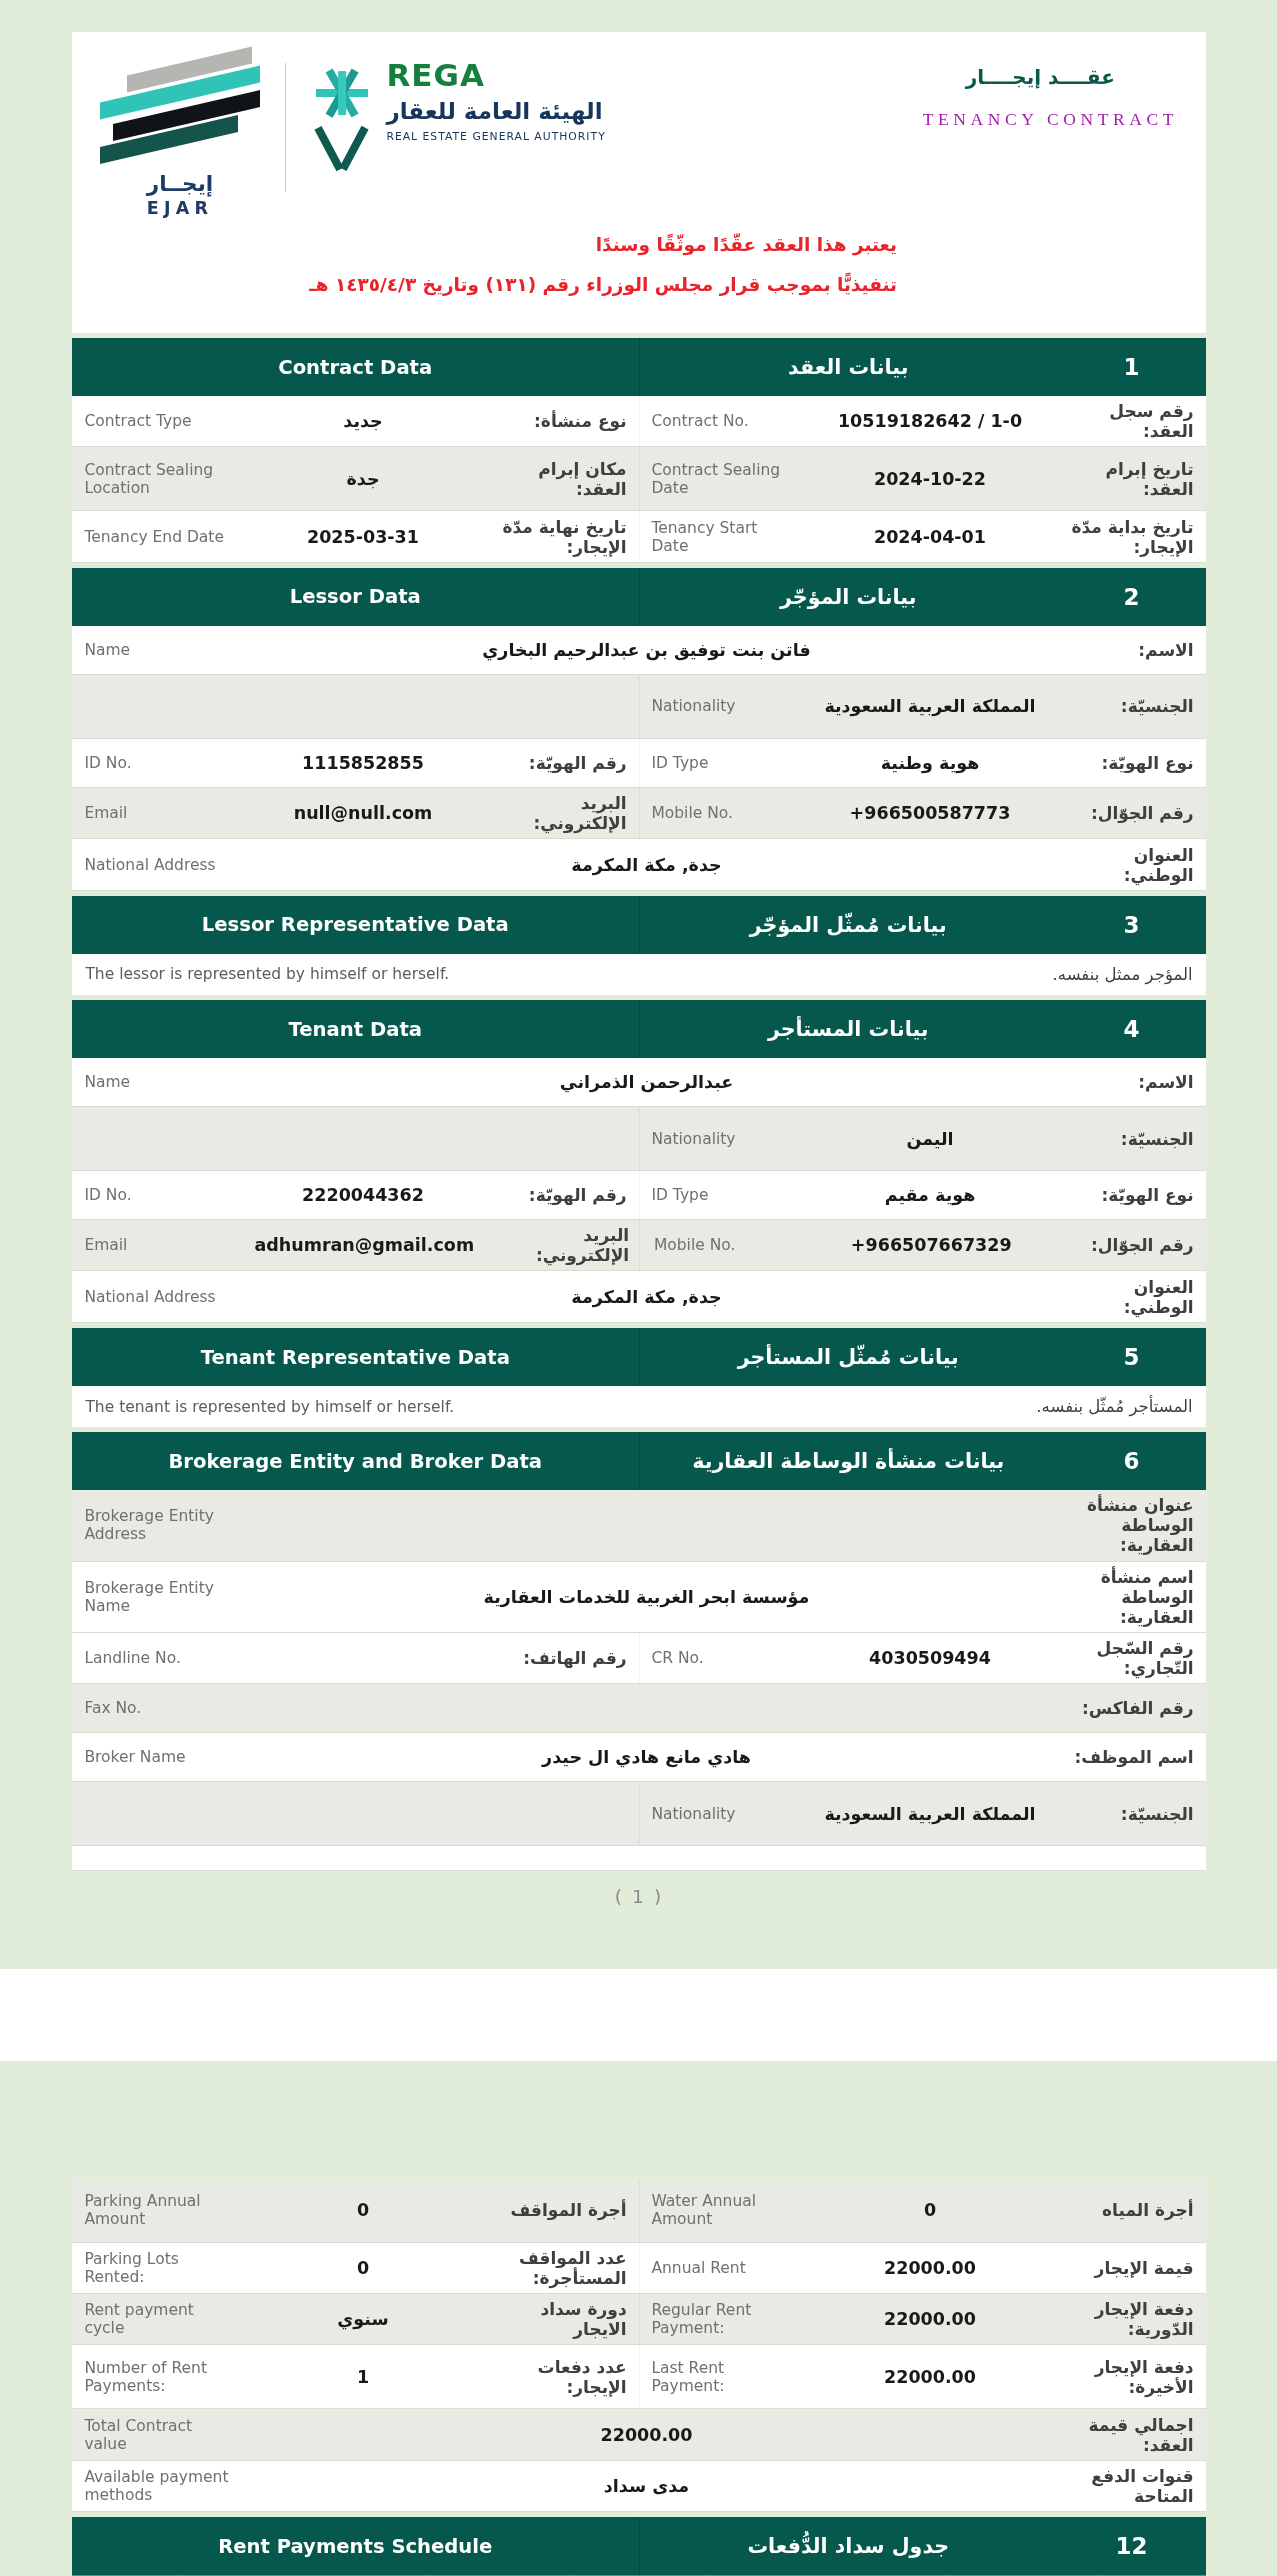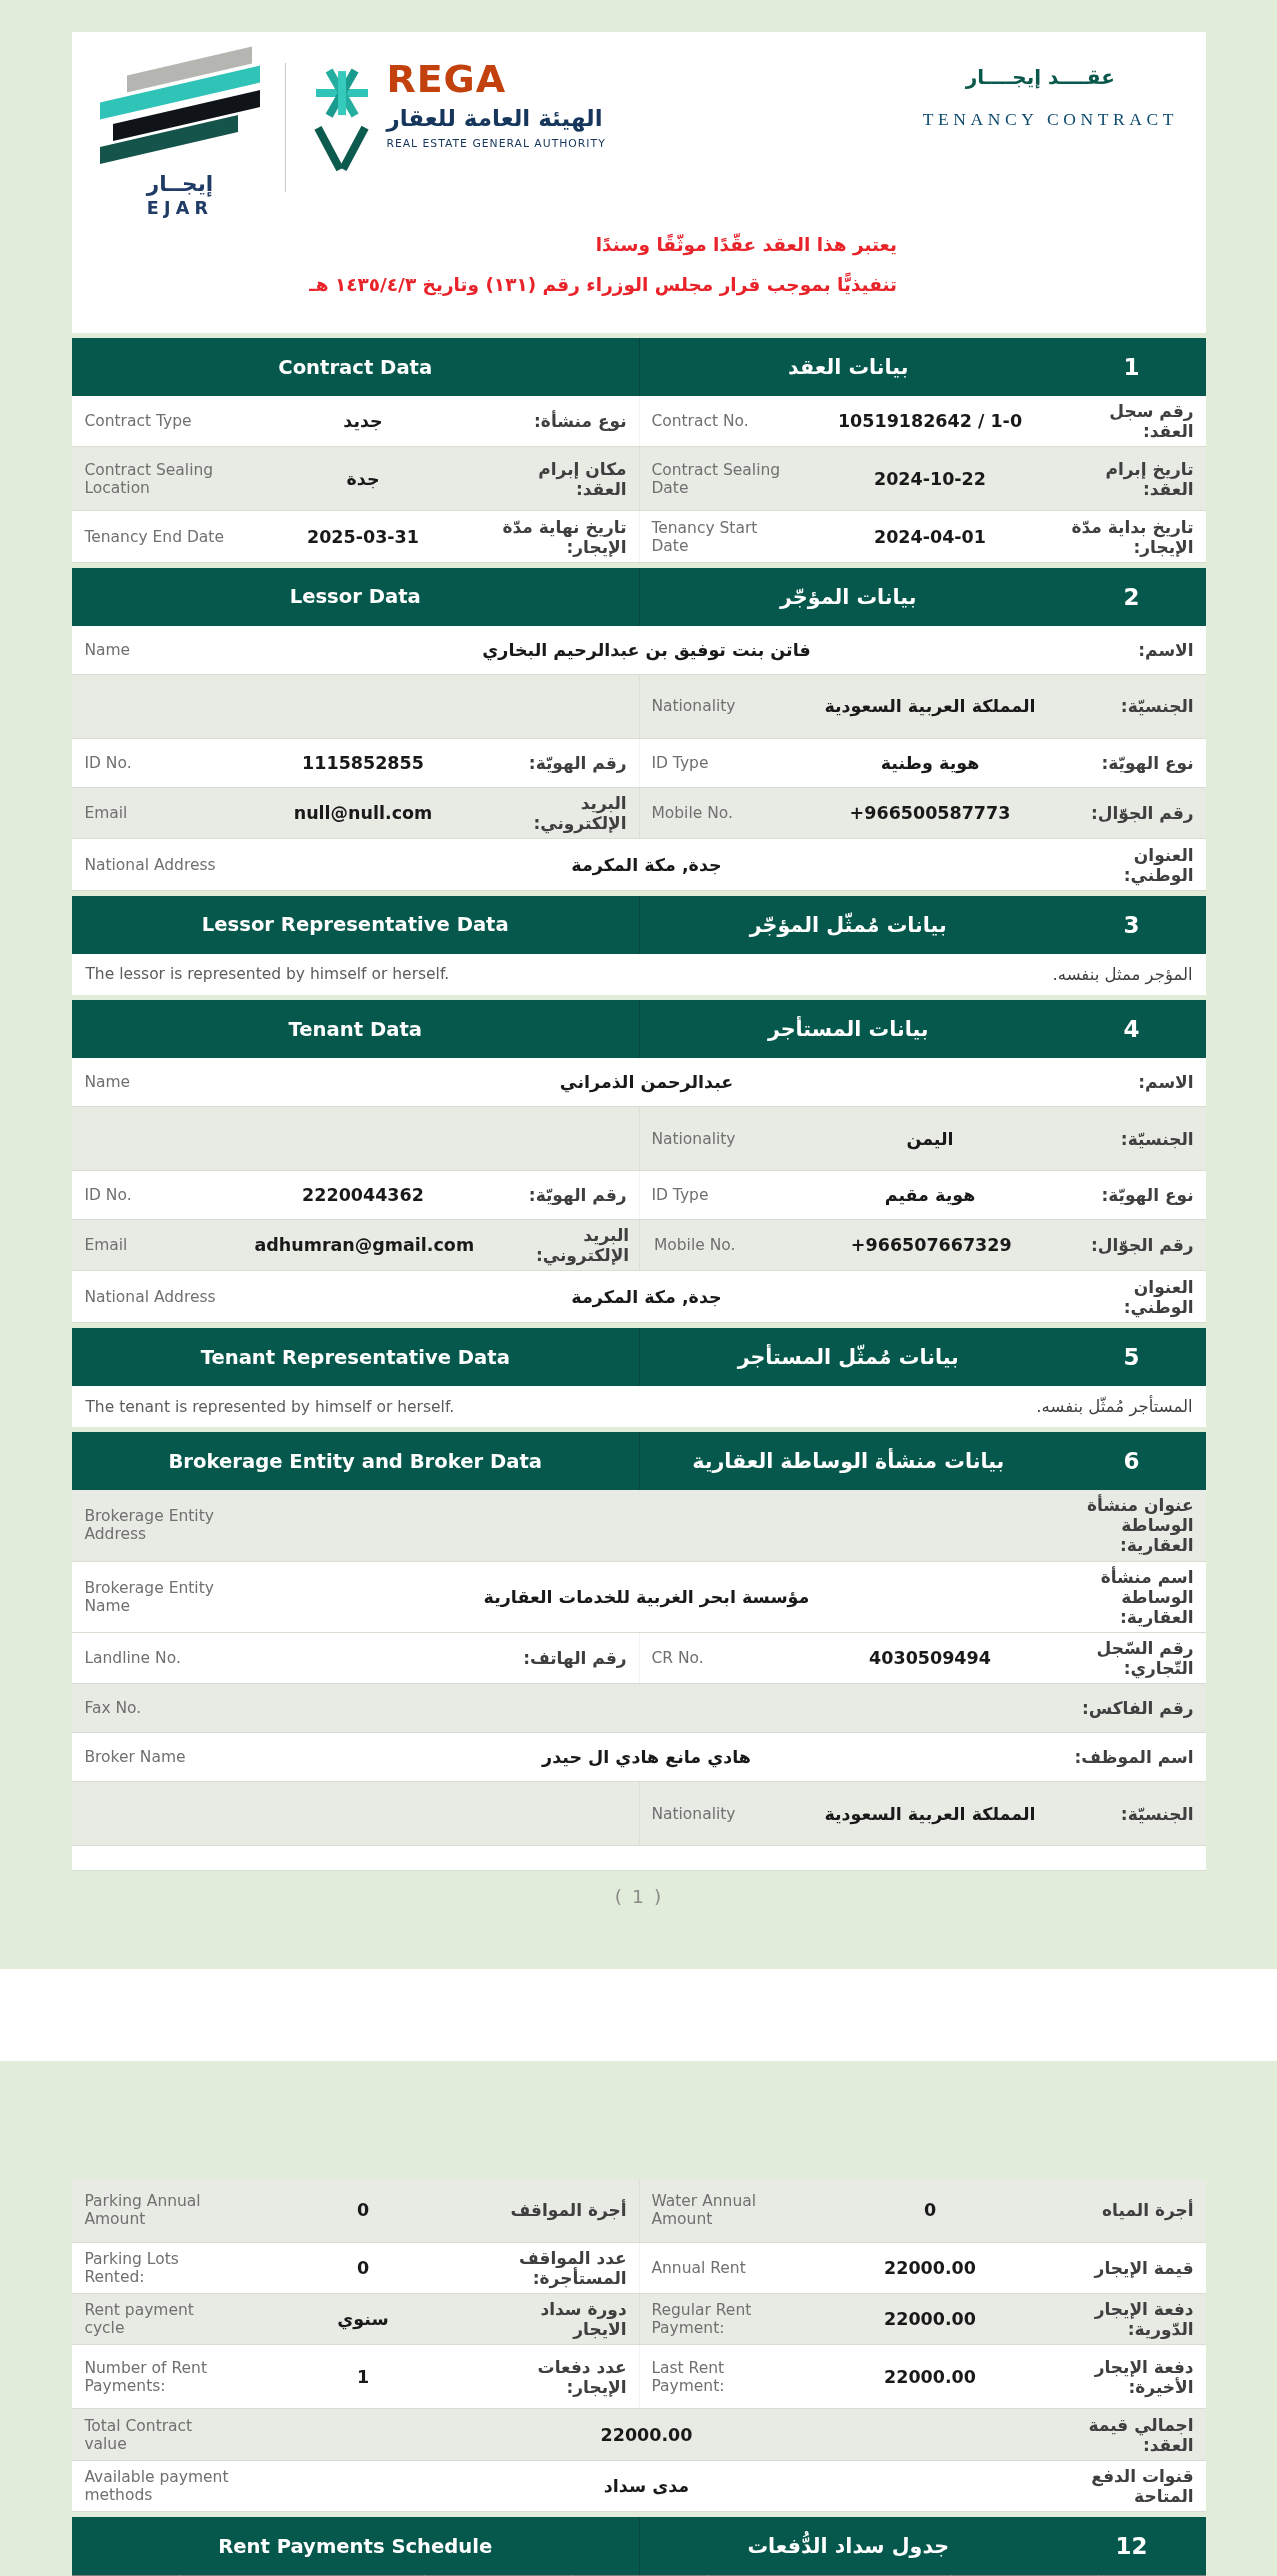--- a/index.html
+++ b/index.html
@@ -29,26 +29,26 @@
   .rega-bar{position:absolute;top:22px;left:0;width:52px;height:8.2px;}
   .rb1{background:#2fc4b7;transform:rotate(0deg);}
   .rb2{background:#23ae9f;transform:rotate(60deg);}
   .rb3{background:#1b9b8d;transform:rotate(120deg);}
   .rb4{background:#36cabc;transform:rotate(90deg);width:44px;left:3.6px;}
   .rega-v{position:absolute;top:67px;left:7.2px;width:47px;height:44px;}
   .rega-v span{position:absolute;top:0;width:8.2px;height:47px;background:#0d5a4e;}
   .rv1{left:7.2px;transform:rotate(-28deg);}
   .rv2{right:7.2px;transform:rotate(28deg);}
   .rega-text{padding-top:2.1px;}
-  .rega-name{font-size:38px;font-weight:bold;color:#c2410c;letter-spacing:1px;line-height:1;}
+  .rega-name{font-size:31px;font-weight:bold;color:#15803d;letter-spacing:1px;line-height:1;}
   .rega-ar{font-size:23px;font-weight:bold;color:#16365c;margin-top:7.2px;}
   .rega-en{font-size:10.8px;color:#16365c;letter-spacing:1px;margin-top:6.2px;white-space:nowrap;}
   .titles{text-align:center;padding-top:7.2px;}
   .title-ar{font-size:20px;font-weight:bold;color:#0a574b;}
-  .title-en{font-size:17.5px;color:#0c4a6e;letter-spacing:4.6px;margin-top:19.6px;font-family:"Liberation Serif","DejaVu Serif",serif;margin-left:20px;}
+  .title-en{font-size:17.5px;color:#a21caf;letter-spacing:4.6px;margin-top:19.6px;font-family:"Liberation Serif","DejaVu Serif",serif;margin-left:20px;}
   .notice{direction:rtl;text-align:right;padding-right:281px;margin-top:7.2px;color:#e8232a;font-weight:bold;font-size:18.5px;line-height:2.15;}
 
   
   .bar{display:flex;background:#06584c;color:#ffffff;min-height:58px;}
   .bar-en{width:50%;display:flex;align-items:center;justify-content:center;font-size:19.6px;font-weight:bold;border-right:0.5px solid rgba(0,0,0,0.18);}
   .bar-right{width:50%;display:flex;align-items:center;}
   .bar-ar{flex:1;text-align:center;font-size:20.6px;font-weight:bold;}
   .bar-num{width:149px;text-align:center;font-size:23px;font-weight:bold;}
 
   

